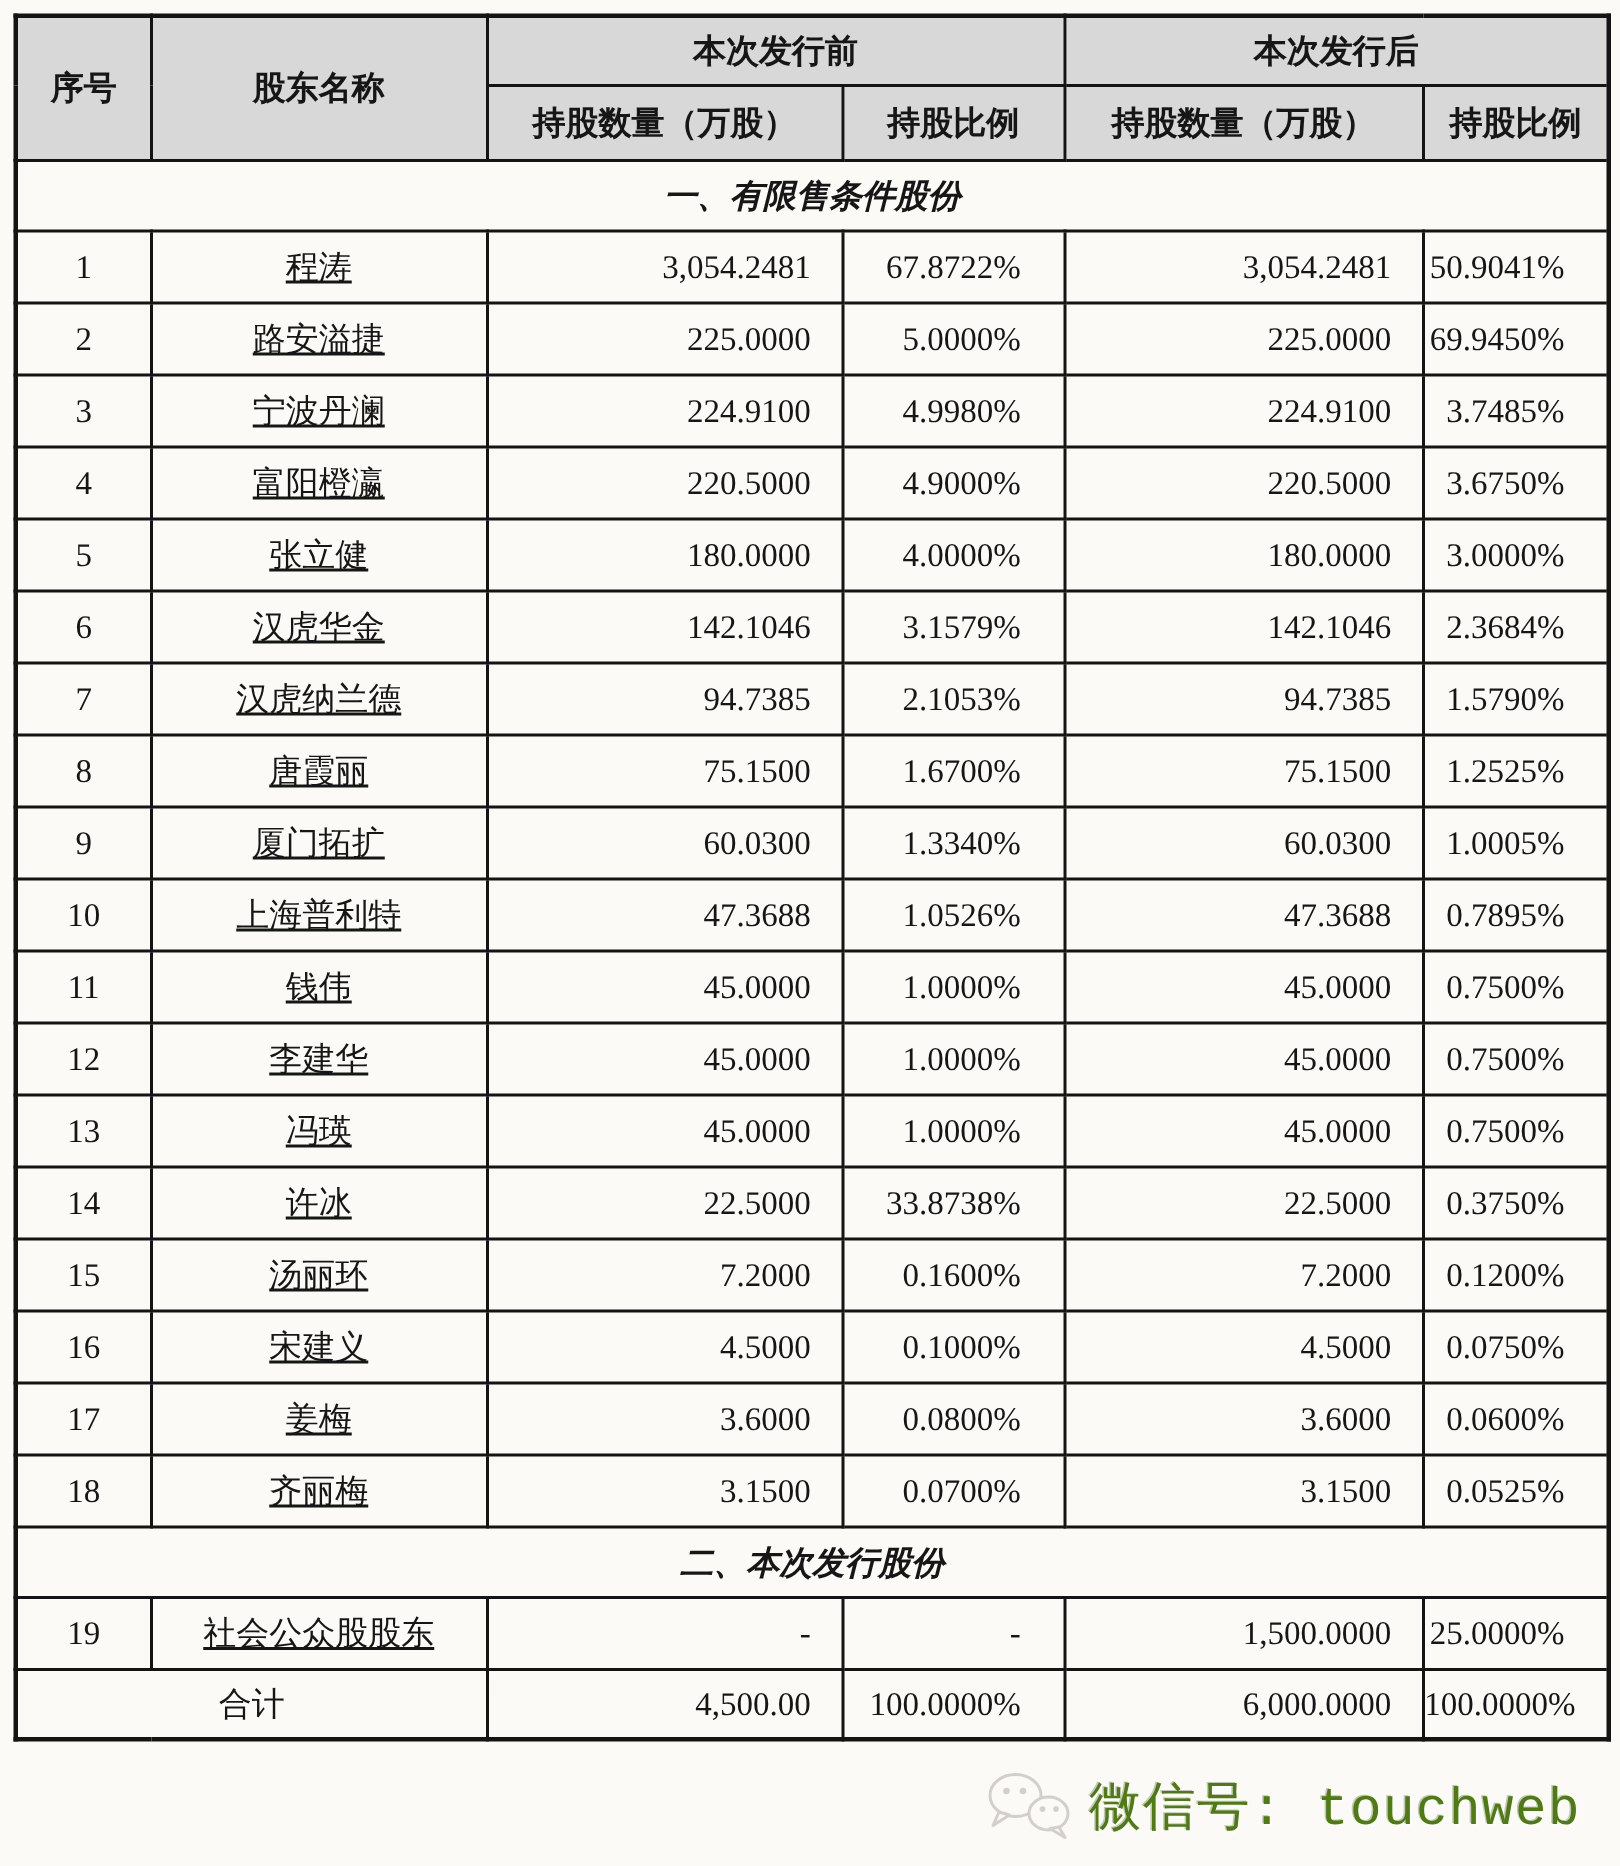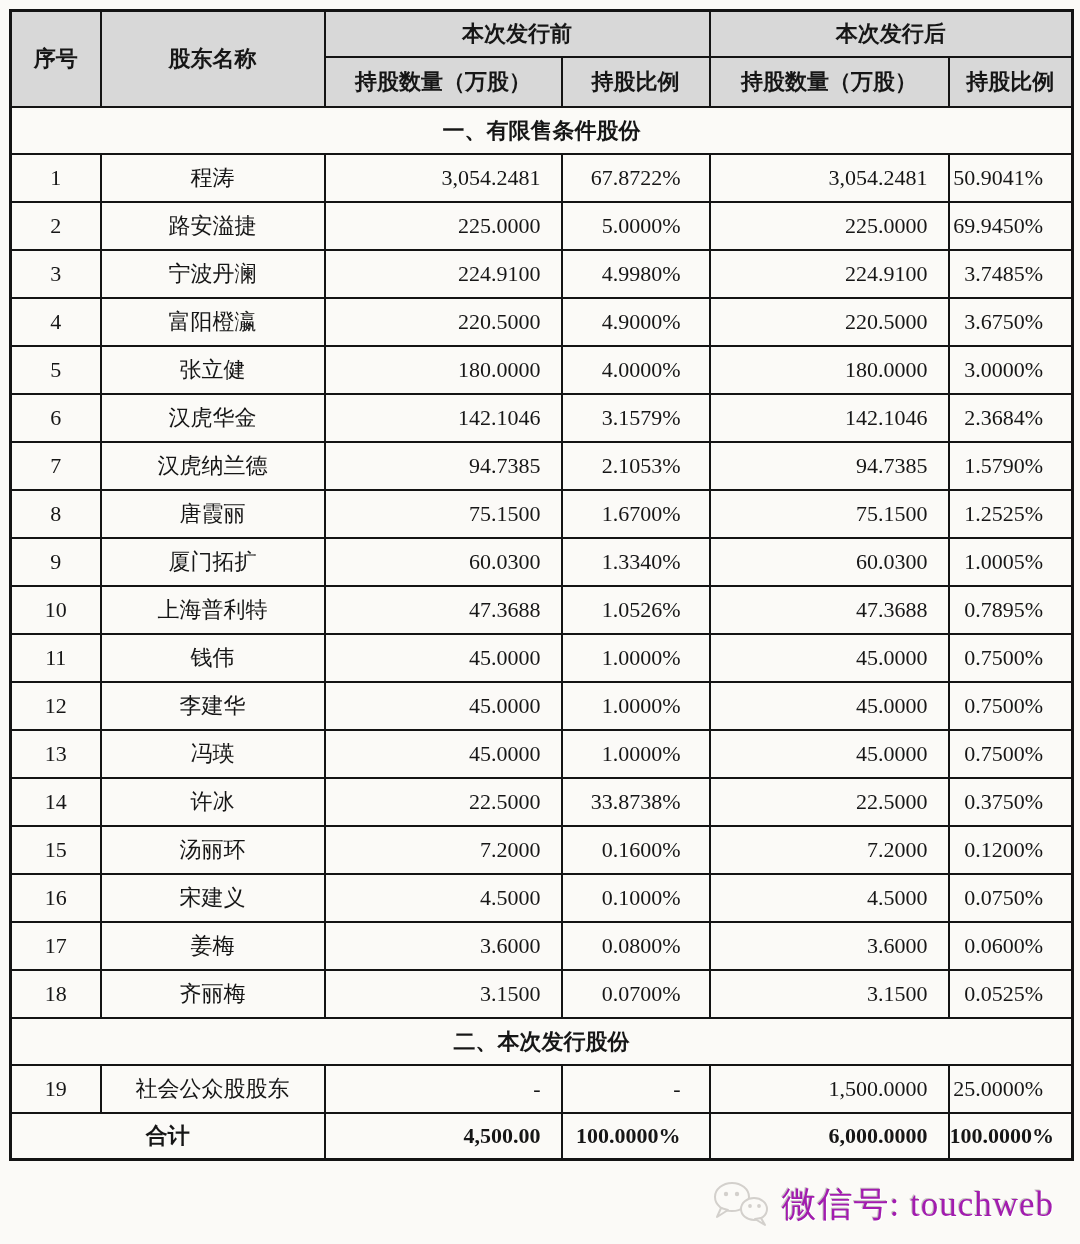--- a/index.html
+++ b/index.html
@@ -41,49 +41,50 @@
 
   .share-table thead tr.group-row th { height: 44px; margin-left: 46px; }
   .share-table thead tr.sub-row th   { height: 48px; }
 
   .share-table td { background: #fbfaf7; }
 
   tr.section-row td {
     height: 45px;
     text-align: center;
     font-weight: bold;
+    font-style: italic;
   }
 
   tr.data-row td { height: 46px; }
 
   td.cell-no   { text-align: center; }
-  td.cell-name { text-align: center; }
+  td.cell-name { text-align: center; text-decoration: underline; }
   td.cell-num  { text-align: right; padding-right: 20px; }
   td.cell-pct  { text-align: right; padding-right: 28px; }
 
   tr.total-row td {
     height: 44px;
-    font-weight: bold;
+    font-weight: normal;
     border-radius: 22px;
   }
   tr.total-row td.cell-label { text-align: center; }
 
   .watermark {
     position: absolute;
     top: 1178px;
     right: 26px;
     display: flex;
     align-items: center;
     gap: 8px;
     user-select: none;
   }
   .watermark .wm-text {
-    font-family: Liberation Serif, serif;
+    font-family: Liberation Mono, monospace;
     font-size: 35px;
-    color: #a21caf;
+    color: #4d7c0f;
     text-shadow: -1px -1px 0 #c6c3bf, 1px 1px 0 #ffffff;
     letter-spacing: 1px;
   }
   .watermark svg { display: block; }
 </style>
 </head>
 <body>
 
 <table class="share-table">
   <colgroup>

